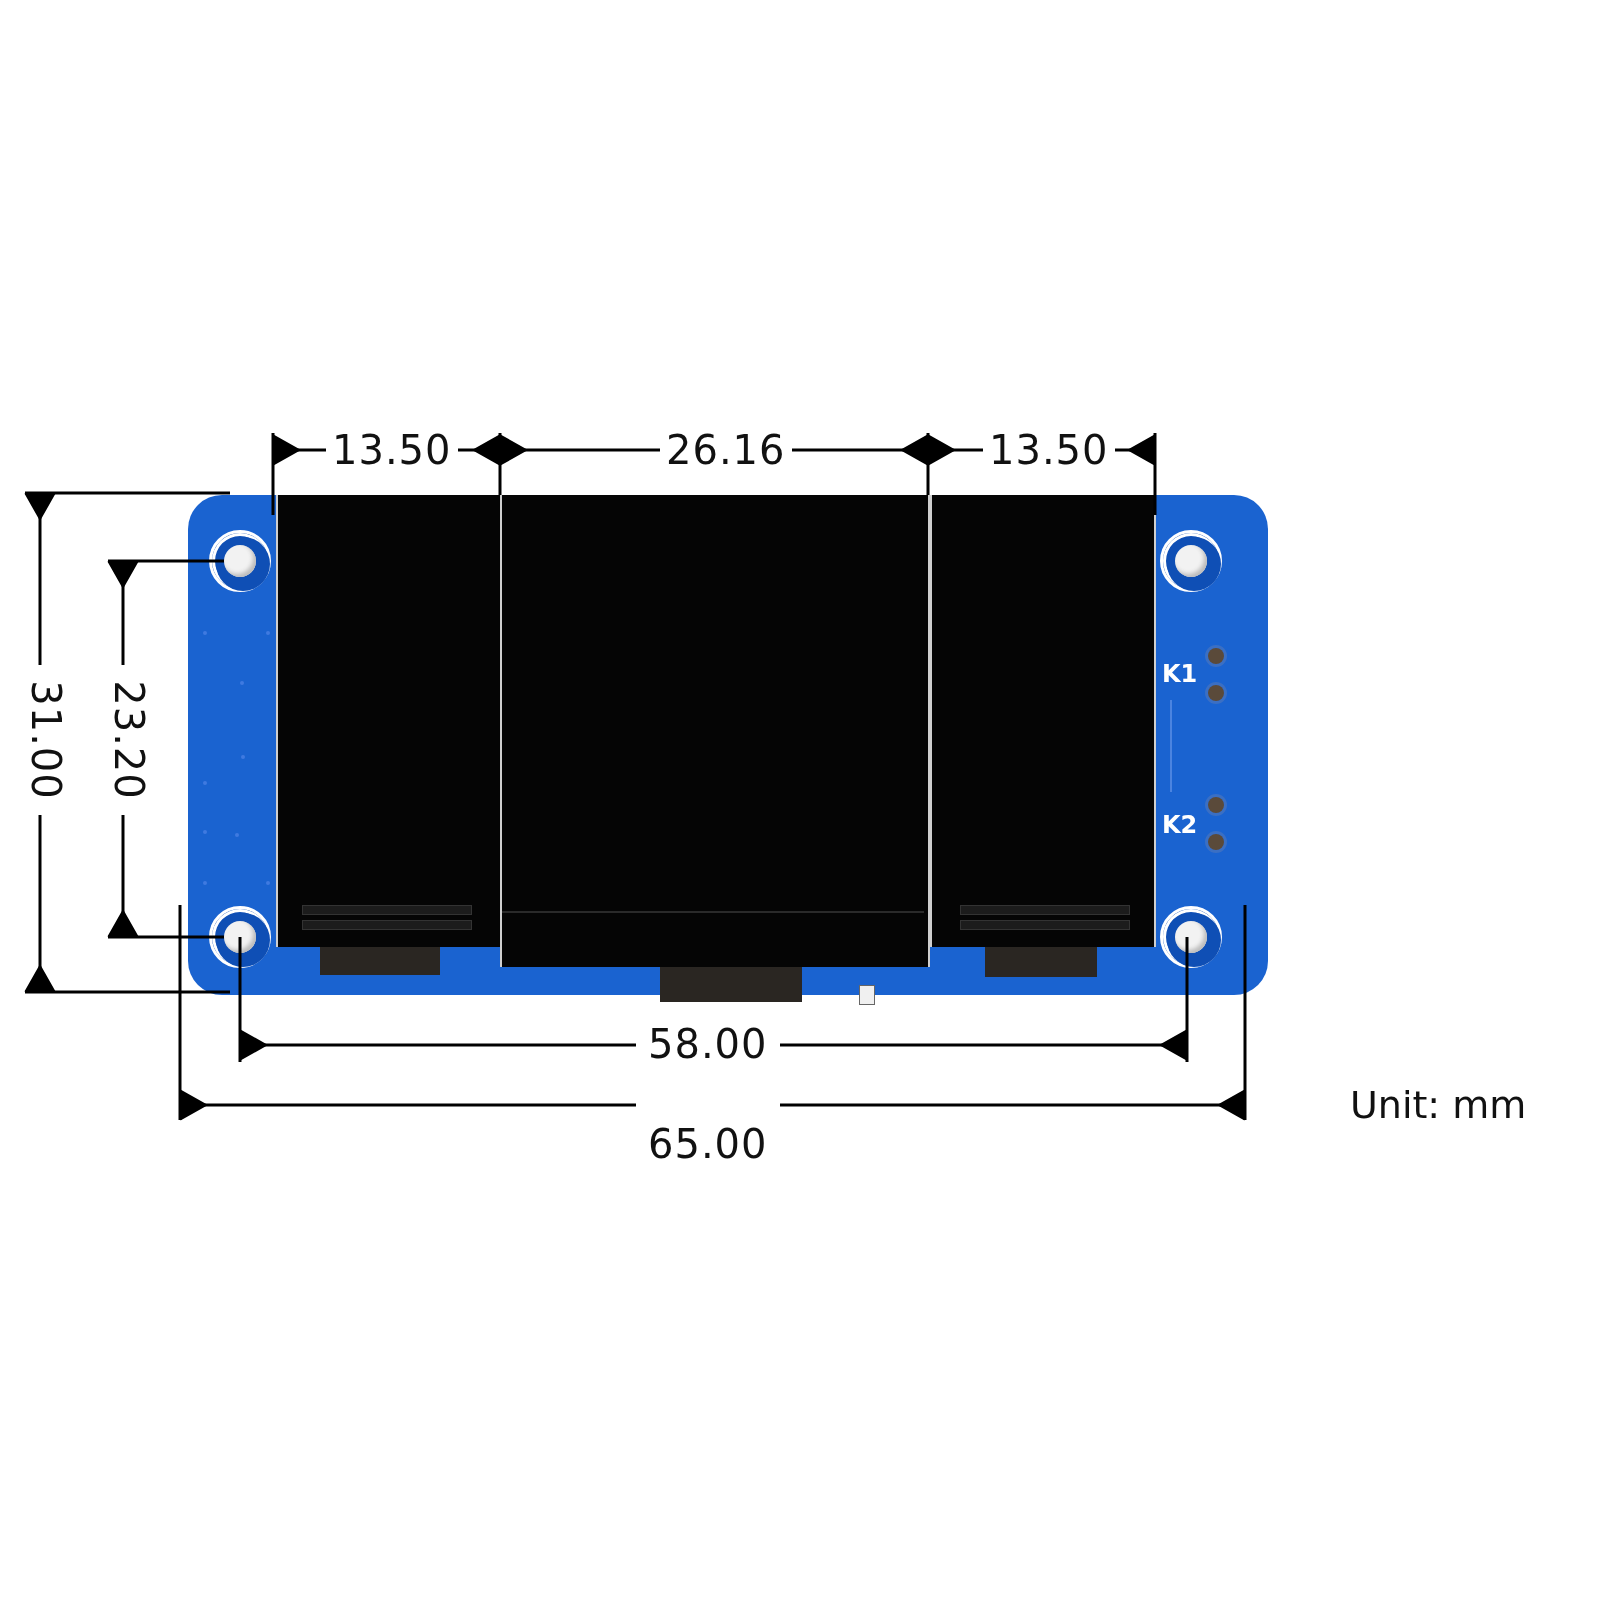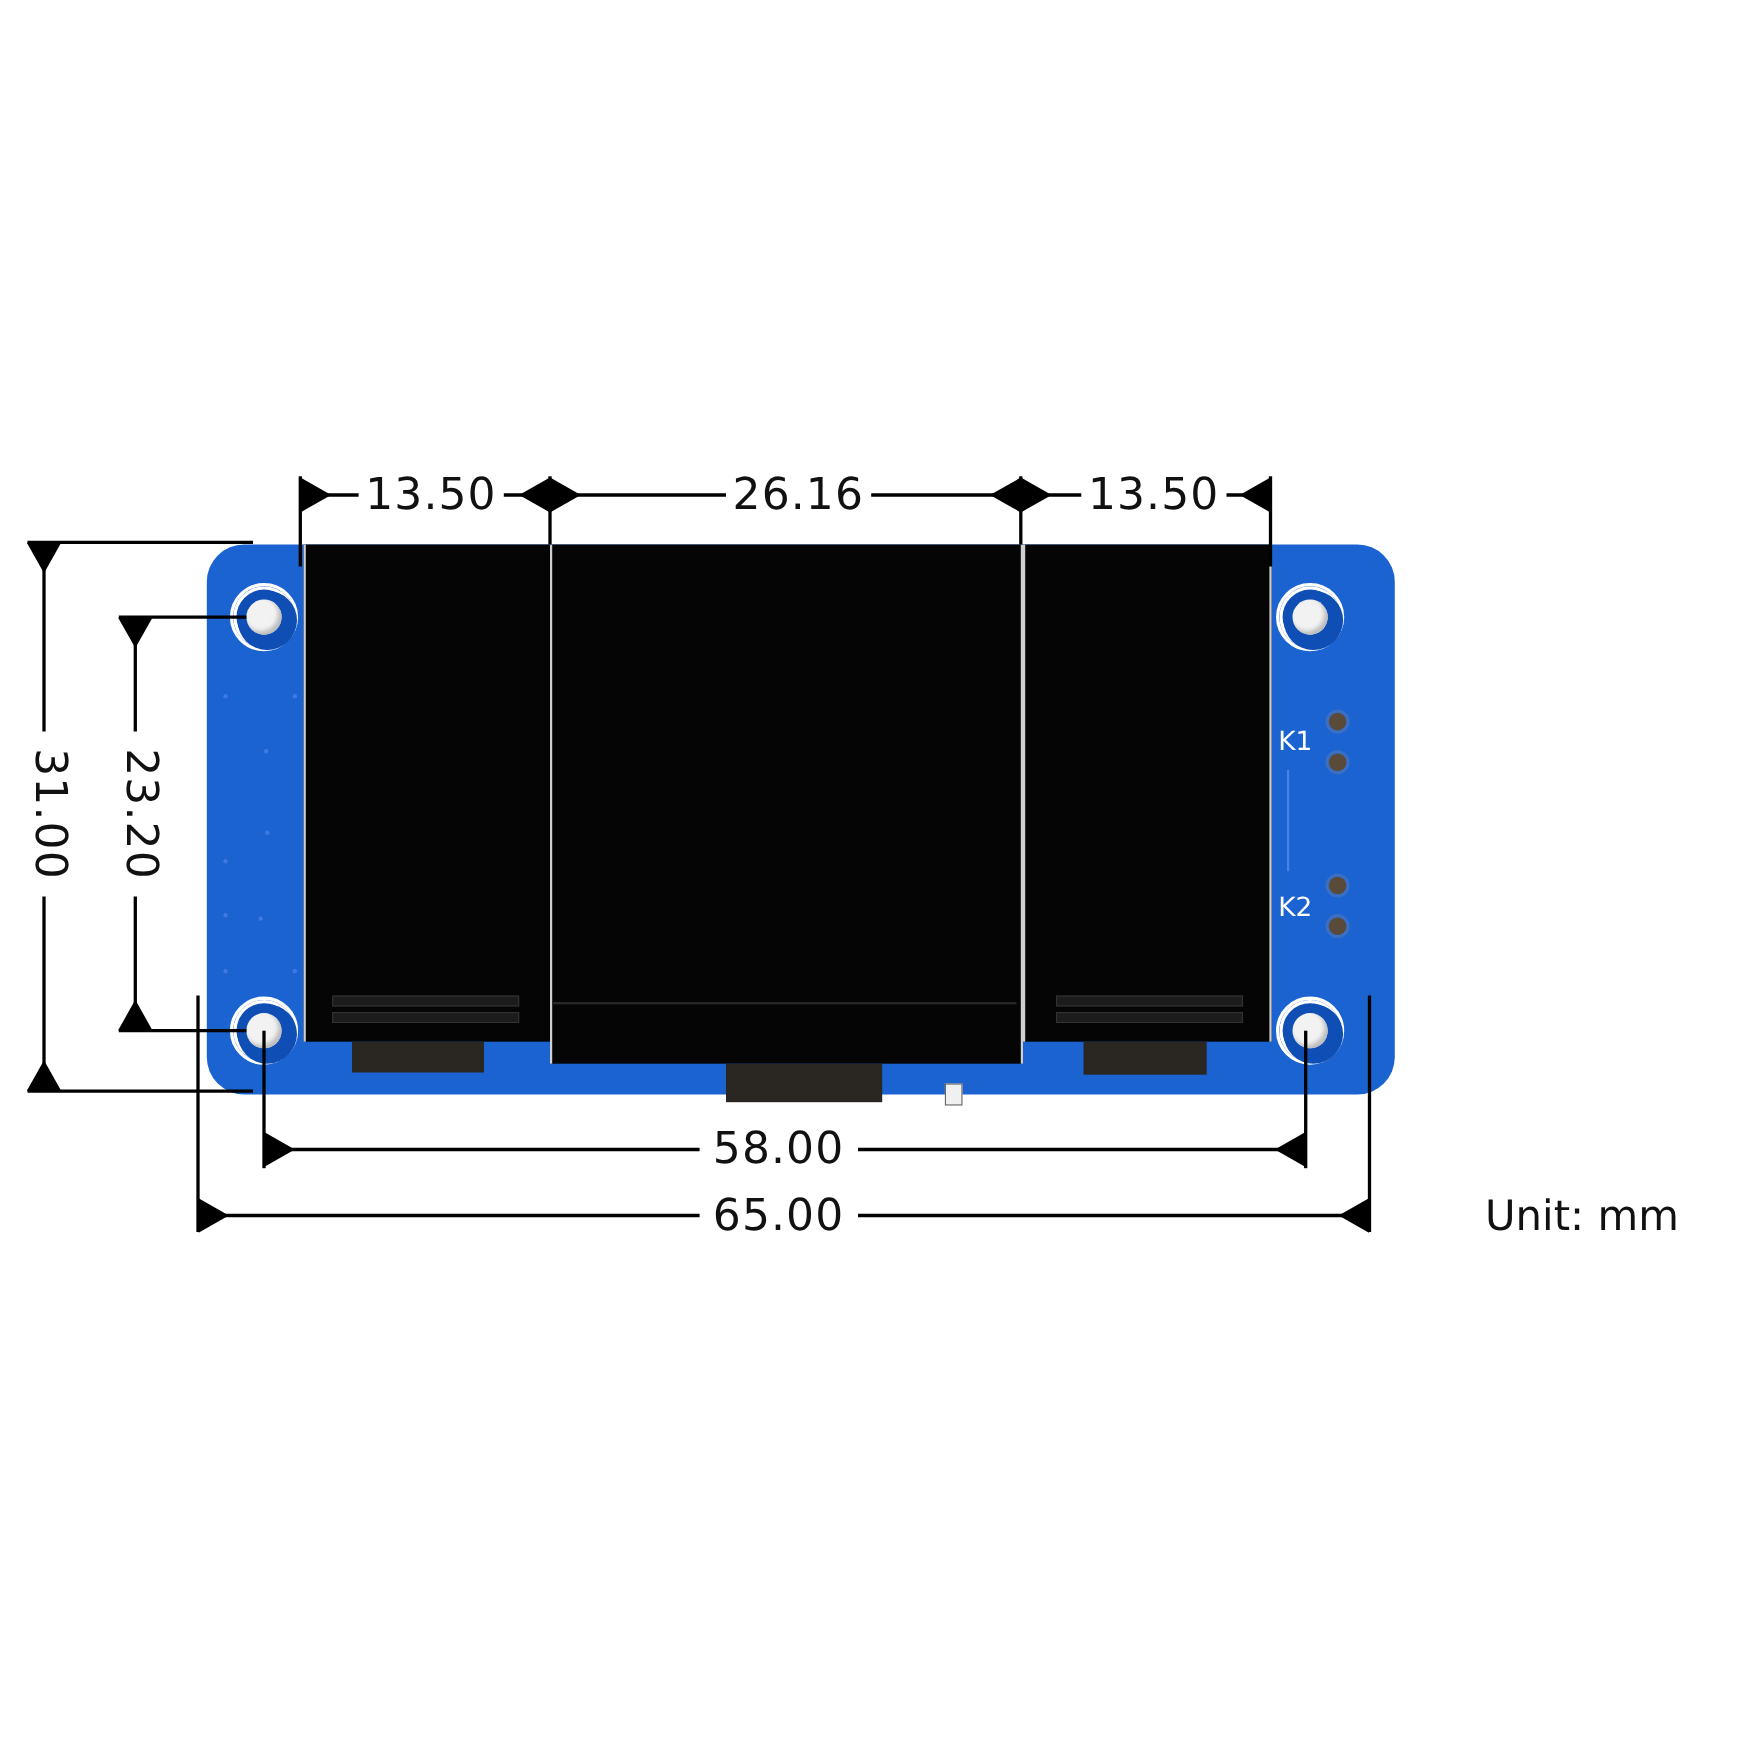--- a/index.html
+++ b/index.html
@@ -8,21 +8,21 @@
   .dim-text { position:absolute; font-family:"DejaVu Sans", sans-serif; font-size:40px; color:#111; background:#fff; padding:0 6px; line-height:44px; white-space:nowrap; letter-spacing:1px; }
   .vtext { transform: rotate(90deg); transform-origin: center center; }
   .unit { position:absolute; font-family:"DejaVu Sans", sans-serif; font-size:38px; color:#111; white-space:nowrap;text-align:right; }
   .pcb { position:absolute; left:188px; top:495px; width:1080px; height:500px; background:#1a63d0; border-radius:34px; }
   .hole-ring { position:absolute; width:62px; height:62px; border-radius:50%; background:#0f4fb5; box-shadow: 0 0 0 3px #ffffff inset, 0 0 0 0 #fff; }
   .hole-ring::before { content:""; position:absolute; left:4px; top:4px; width:54px; height:54px; border-radius:50%; background:#0f4fb5; }
   .hole { position:absolute; width:32px; height:32px; border-radius:50%; background:#f2f2f2; box-shadow: inset -3px -3px 4px #bbb; }
   .screen { position:absolute; background:#050505; border-left:2px solid #cfcfcf; border-right:2px solid #cfcfcf; }
   .flex { position:absolute; background:#2a2622; }
   .pad { position:absolute; width:16px; height:16px; border-radius:50%; background:#5a4a3a; box-shadow:0 0 0 3px #3a6fc4; }
-  .silk { position:absolute; color:#ffffff; font-family:"DejaVu Sans", sans-serif; font-weight:normal; font-size:24px; }
+  .silk { position:absolute; color:#ffffff; font-family:"DejaVu Sans", sans-serif; font-weight:bold; font-size:24px; }
   .via { position:absolute; width:4px; height:4px; border-radius:50%; background:#3f7ae0; }
 </style>
 </head>
 <body>
 
 <div class="pcb"></div>
 
 <div class="via" style="left:203px;top:631px;"></div>
 <div class="via" style="left:266px;top:631px;"></div>
 <div class="via" style="left:240px;top:681px;"></div>
@@ -117,15 +117,15 @@
 </svg>
 
 <div class="dim-text" style="left:326px;top:428px;">13.50</div>
 <div class="dim-text" style="left:660px;top:428px;">26.16</div>
 <div class="dim-text" style="left:983px;top:428px;">13.50</div>
 
 <div class="dim-text vtext" style="left:-20px;top:718px;">31.00</div>
 <div class="dim-text vtext" style="left:63px;top:718px;background:transparent;">23.20</div>
 
 <div class="dim-text" style="left:642px;top:1022px;">58.00</div>
-<div class="dim-text" style="left:642px;top:1083px;">65.00</div>
+<div class="dim-text" style="left:642px;top:1122px;">65.00</div>
 
 <div class="unit" style="left:1350px;top:1083px;">Unit: mm</div>
 
 </body></html>

